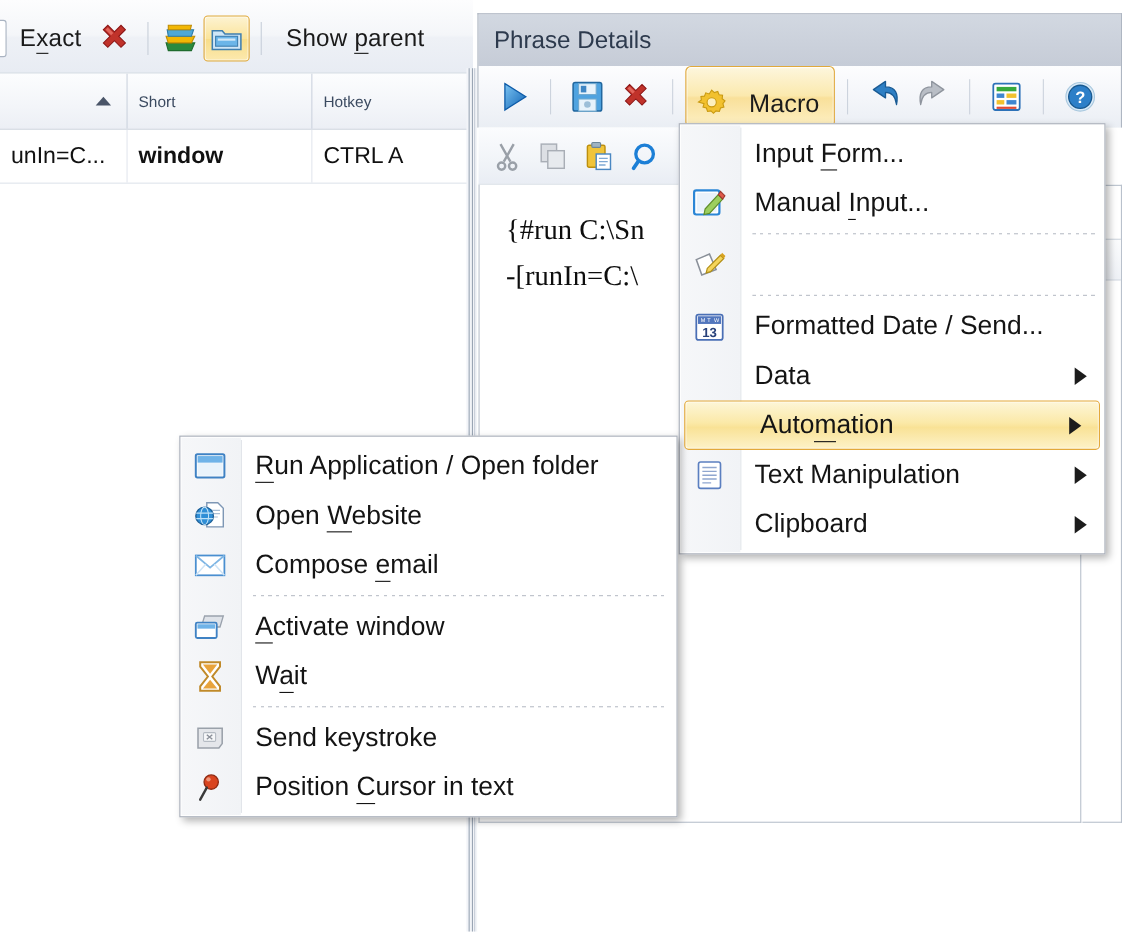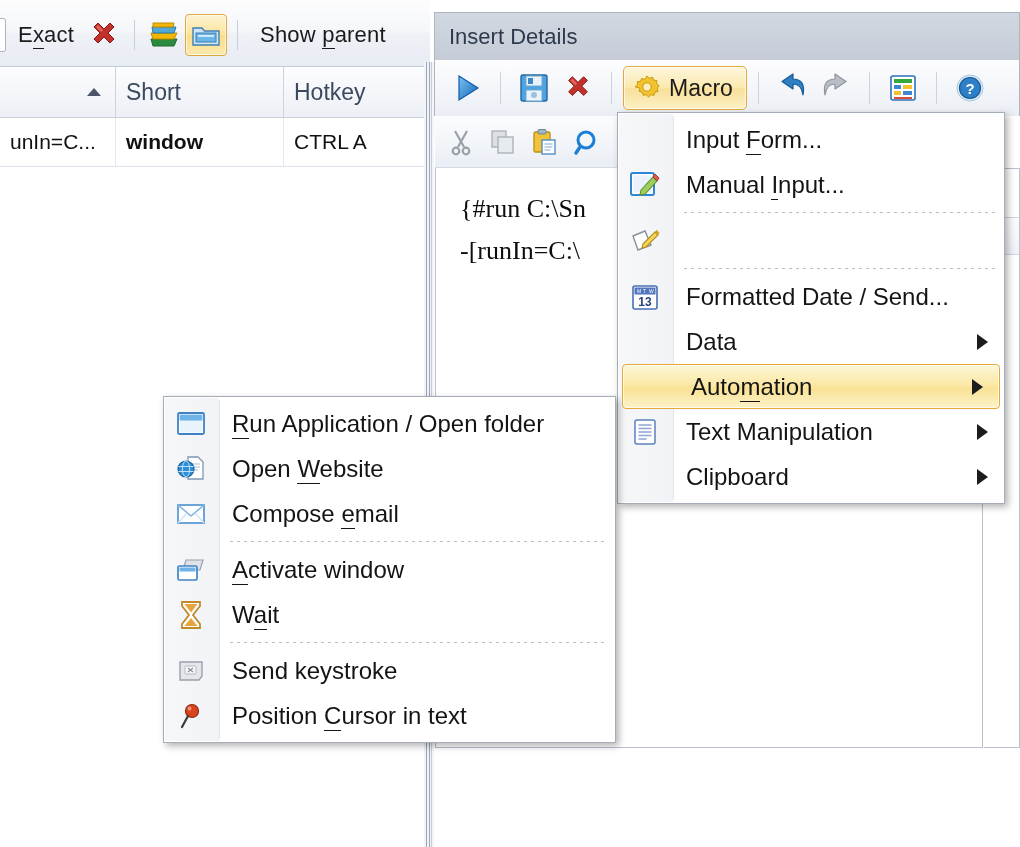--- a/index.html
+++ b/index.html
@@ -38,21 +38,21 @@
   }
 
   
   #grid{position:absolute;left:0;top:67px;width:430px;bottom:0;background:#fff;}
   #grid-head{
     display:flex;height:50px;
     background:linear-gradient(to bottom,#fcfdfe,#f3f5f9 60%,#eceff5);
     border-bottom:1px solid #c6ced9;
   }
   #grid-head .hcell{
-    display:flex;align-items:center;font-size:23px;color:#3b4a60;
+    display:flex;align-items:center;font-size:14px;color:#3b4a60;
     padding:16px 10px;border-right:1px solid #ccd3de;box-sizing:border-box;
   }
   #grid-head .hcell.c0{width:116px;justify-content:flex-end;padding-right:14px;}
   #grid-head .hcell.c1{width:168px;}
   #grid-head .hcell.c2{width:146px;border-right:none;}
   .sort-arrow{
     width:0;height:0;border-left:7px solid transparent;border-right:7px solid transparent;
     border-bottom:8px solid #4a5568;
   }
   #grid-row{
@@ -85,21 +85,21 @@
   #pd-title{font-size:22px;color:#2d3a4d;padding-left:14px;}
   #pd-toolbar{
     height:56px;display:flex;align-items:center;
     background:linear-gradient(to bottom,#fdfdfe,#f3f5f9 55%,#eaeef4);
     border-left:1px solid #aeb6c2;border-right:1px solid #aeb6c2;
     box-sizing:border-box;padding-left:10px;
   }
   .pd-sep{width:1px;height:32px;background:#ccd3dd;margin:0 11px;}
   .pd-btn{width:44px;height:44px;display:flex;align-items:center;justify-content:center;}
   #macro-btn{
-    height:42px;display:flex;align-items:center;gap:8px;padding:0 13px 0 9px;
+    height:42px;display:flex;align-items:center;gap:20px;padding:12px 13px 0 9px;
     border:1px solid #e0a93b;border-radius:5px;
     background:linear-gradient(to bottom,#fdf6dd,#fbe9ae 48%,#f9e09a 52%,#fdf0c4);
     box-shadow:inset 0 0 0 1px rgba(255,255,255,.7);
     font-size:23px;color:#1b1b1b;
   }
   #edit-toolbar{
     position:absolute;left:1px;top:104px;width:182px;height:52px;
     background:linear-gradient(to bottom,#fbfcfe,#f1f4f8 60%,#e9edf4);
     display:flex;align-items:center;padding-left:12px;gap:14px;
     border-bottom:1px solid #d3dae3;box-sizing:border-box;
@@ -232,21 +232,21 @@
 
   <div id="splitter">
     <div class="l1"></div>
       <div class="l2"></div>
       <div class="l3"></div>
   </div>
 
   <div id="right-panel">
 
     <div id="pd-titlebar">
-      <div id="pd-title">Insert Details</div>
+      <div id="pd-title">Phrase Details</div>
     </div>
 
     <div id="pd-toolbar">
 
       <div class="pd-btn">
         <svg width="32" height="32" viewBox="0 0 32 32">
           <defs>
               <linearGradient id="bg1" x1="0" y1="0" x2="1" y2="1">
             <stop offset="0" stop-color="#7cc4f2"></stop>
                 <stop offset="1" stop-color="#0f63b5"></stop>

